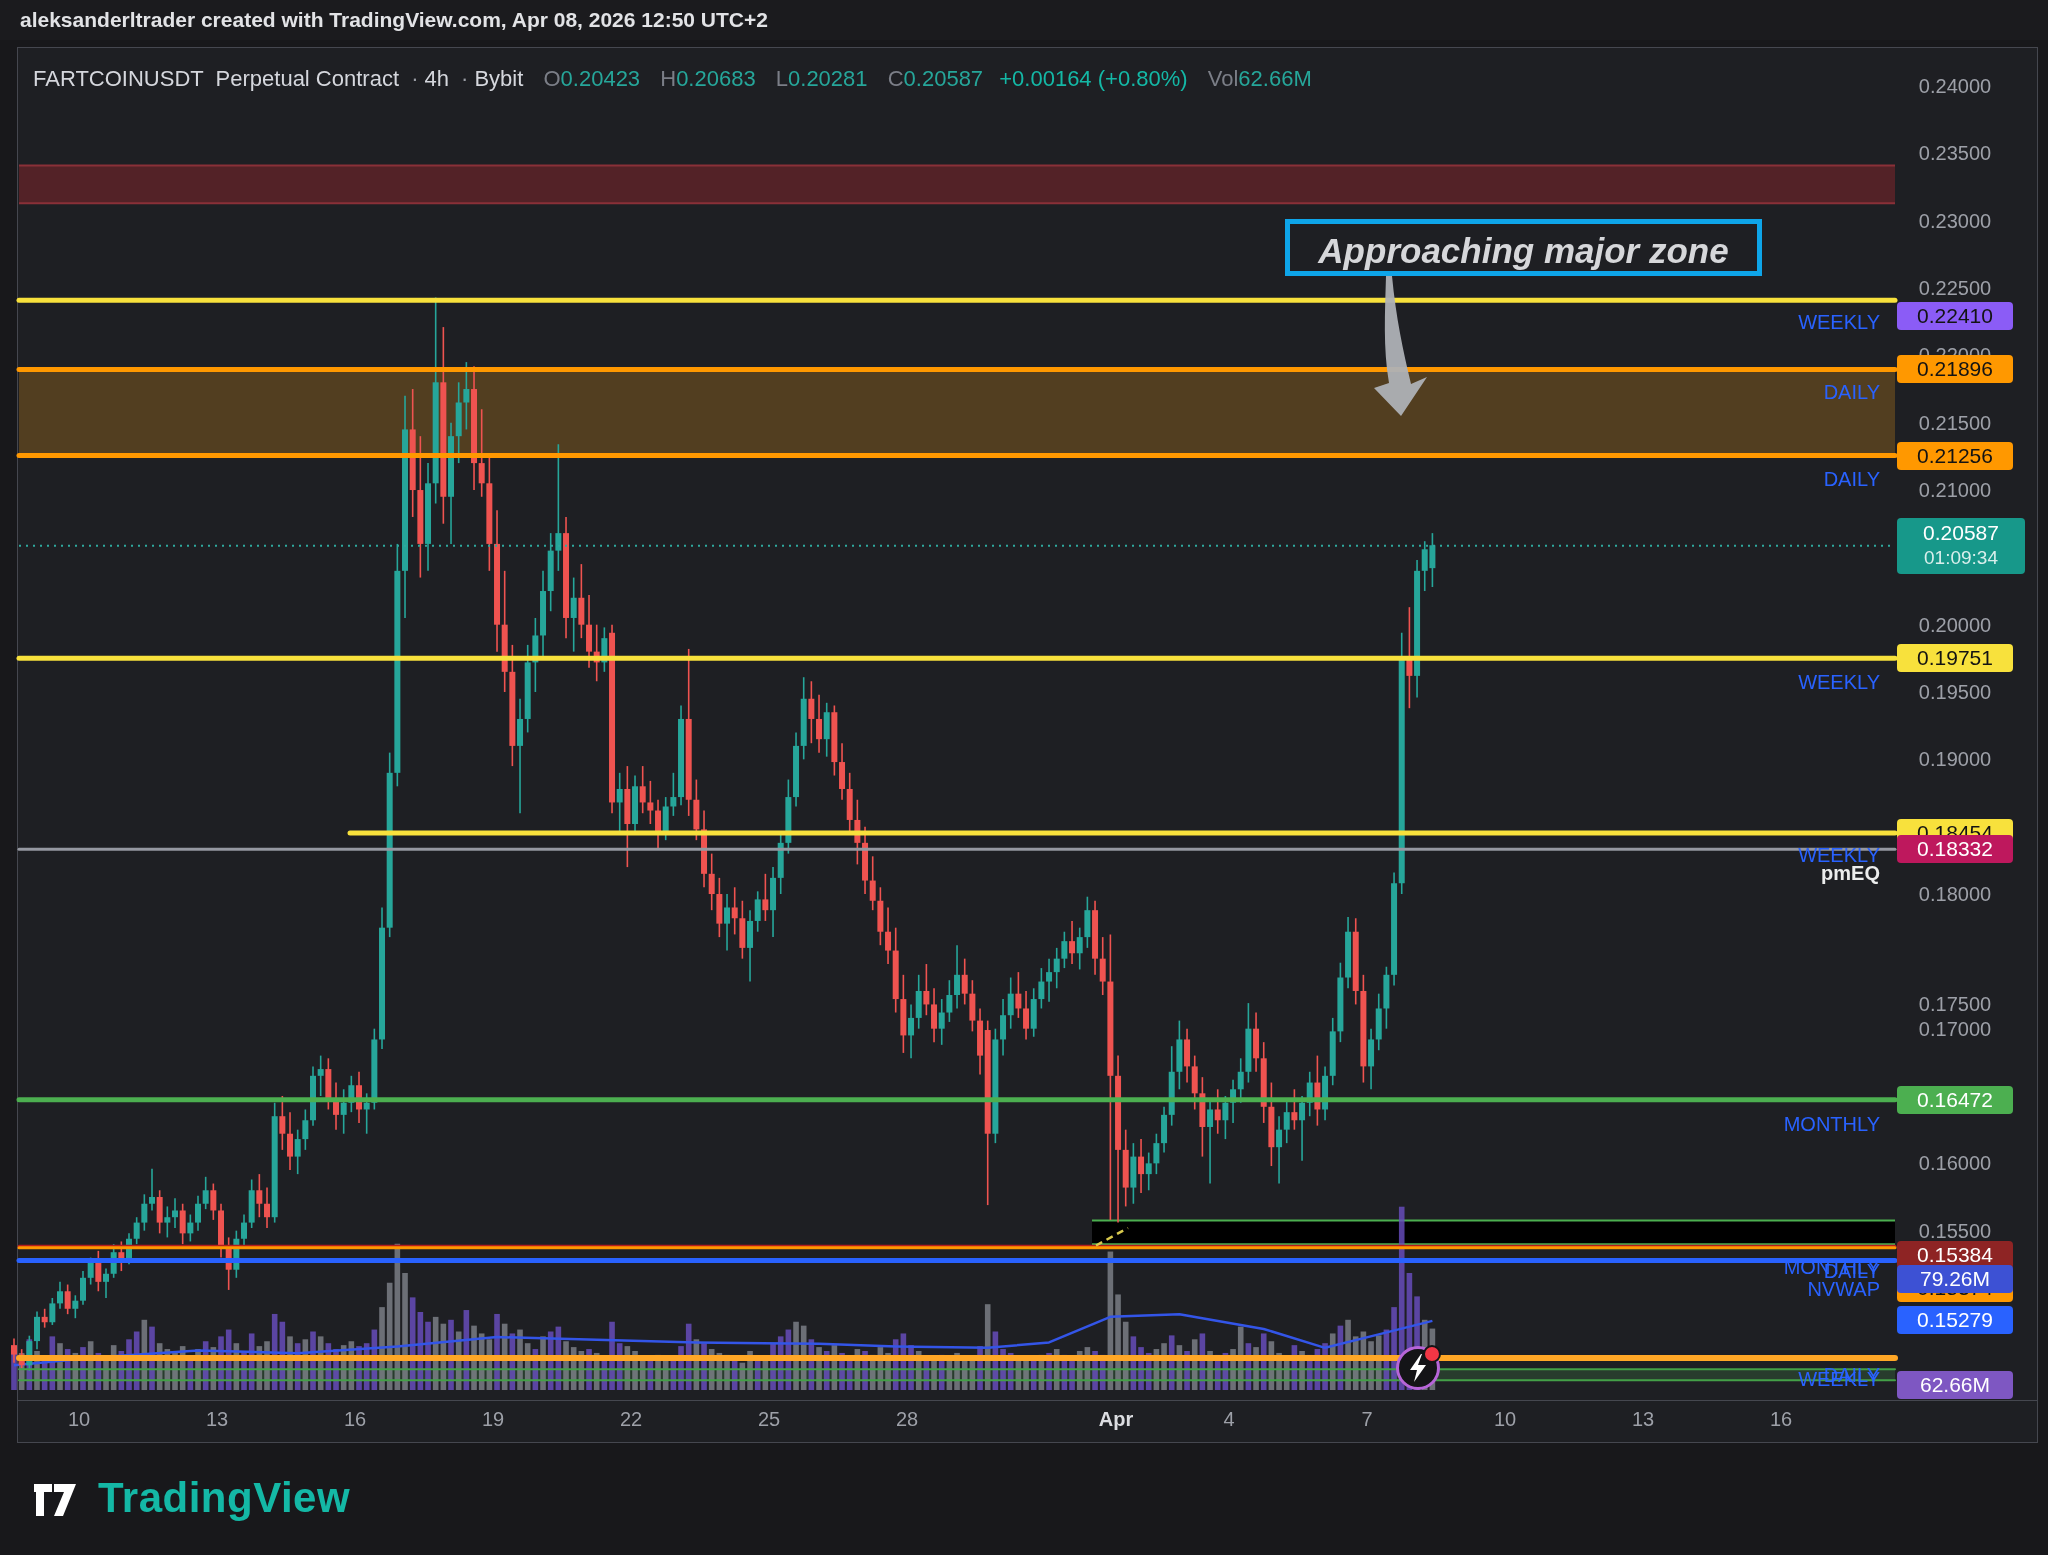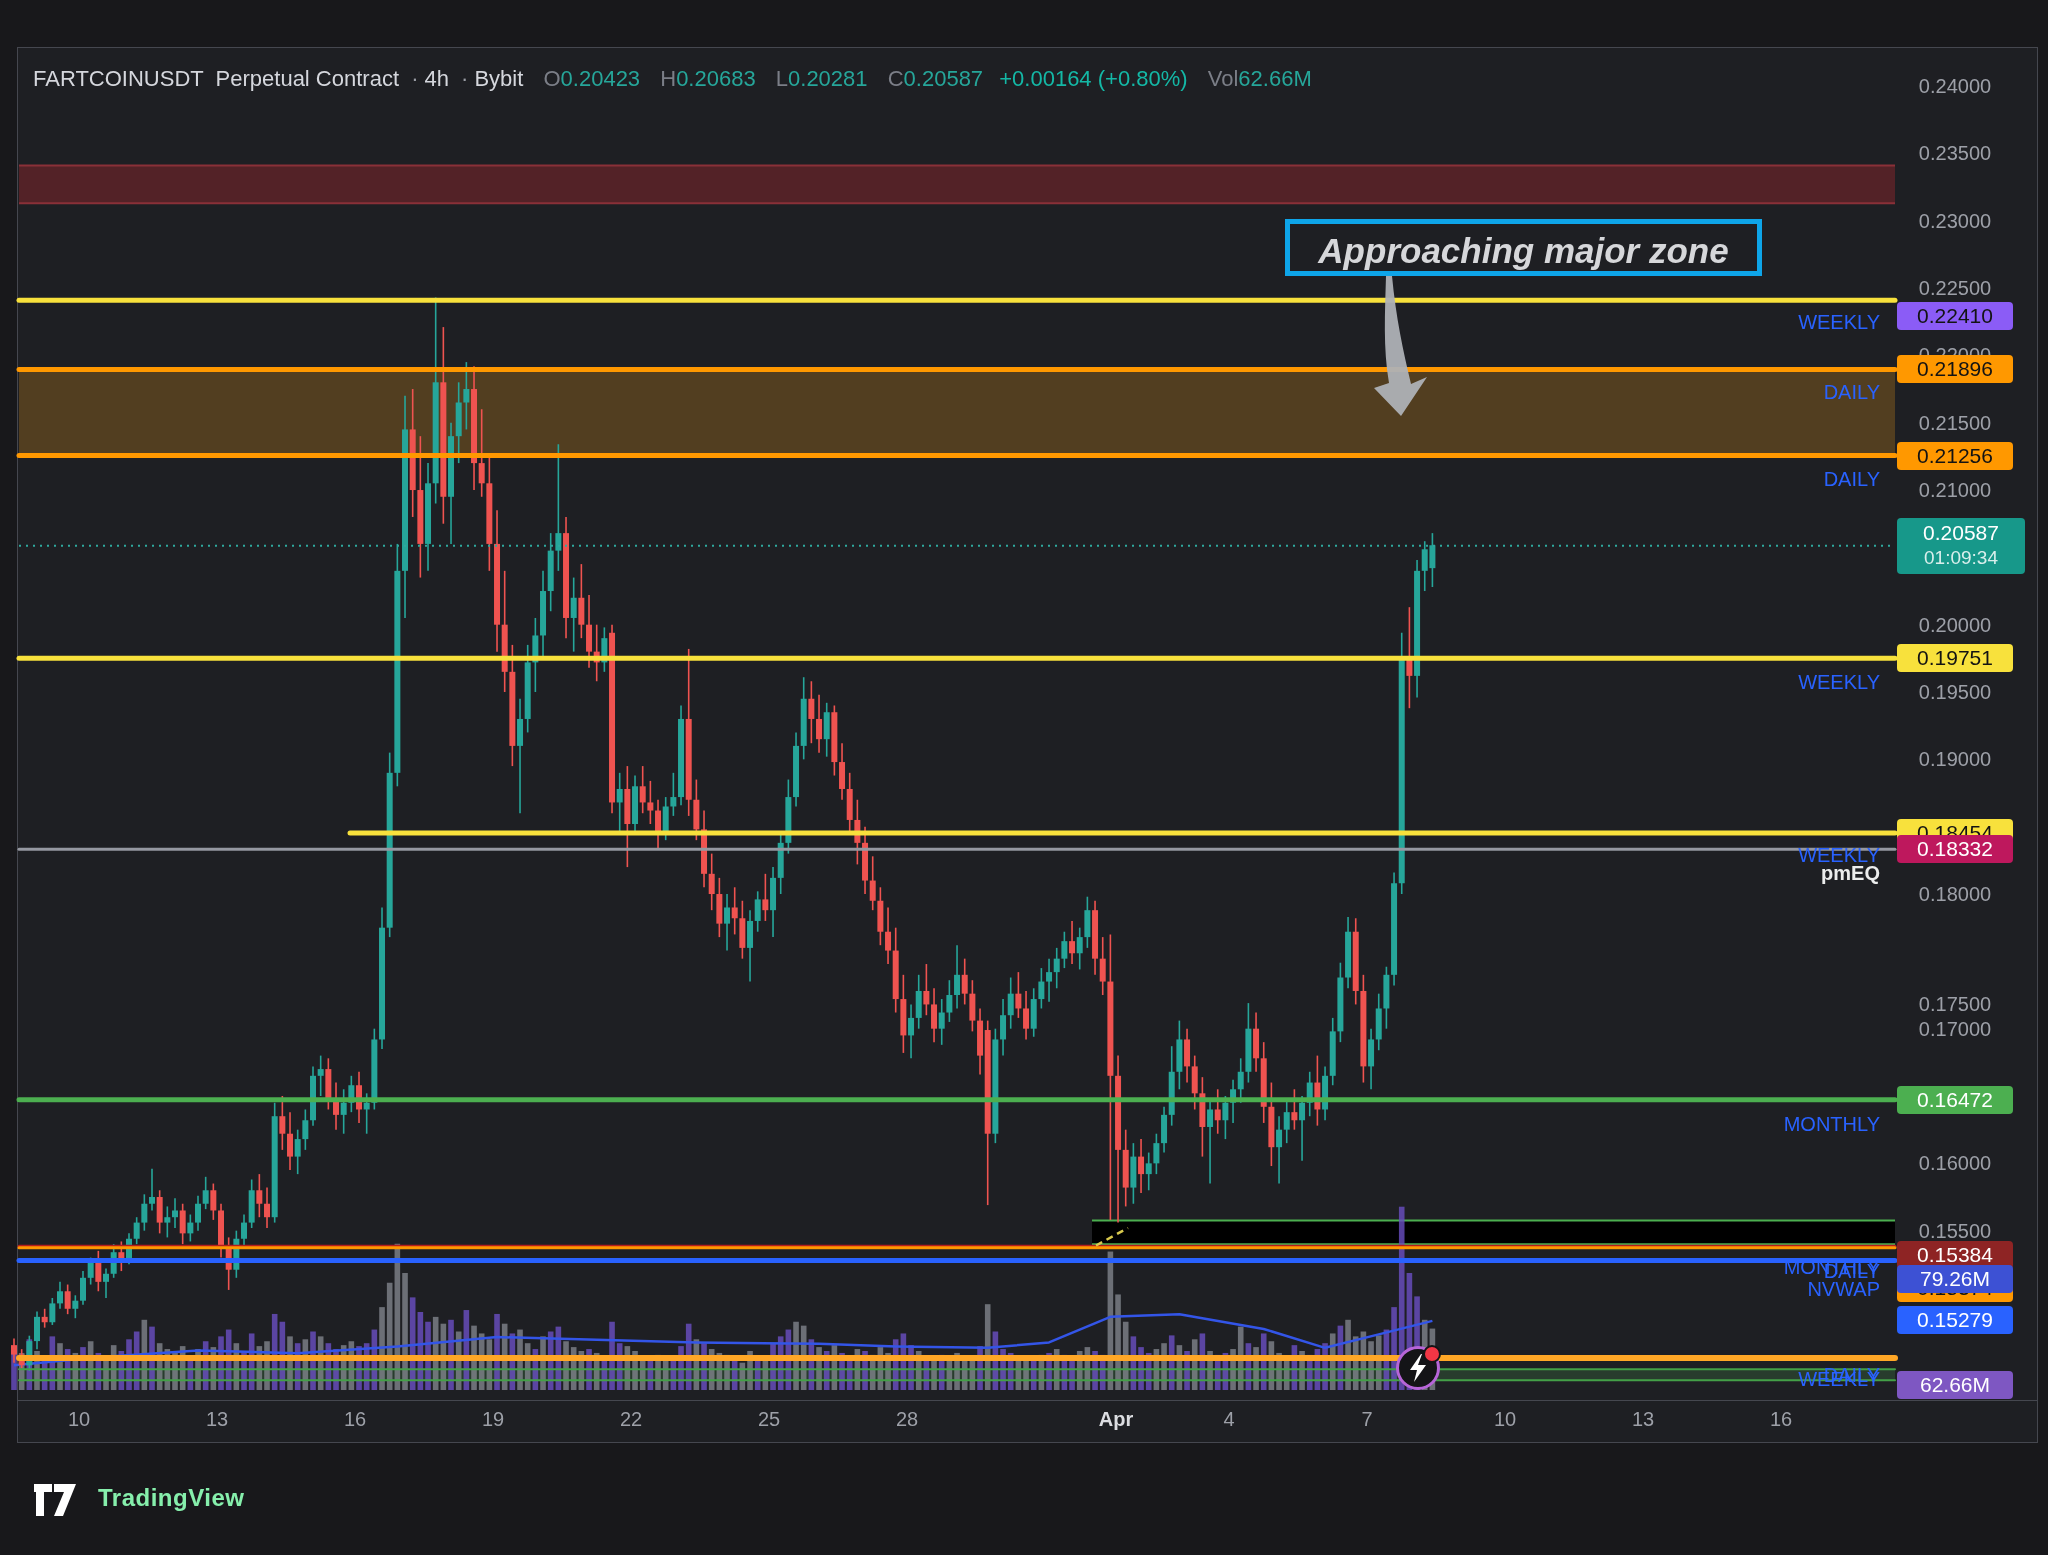--- a/index.html
+++ b/index.html
@@ -29,27 +29,30 @@
   .timelabel.major{color:#dcdde1;font-weight:bold;}
   #annotation-box{position:absolute;left:1285px;top:219px;width:477px;height:57px;border:5px solid #0ea5e9;
                   box-sizing:border-box;text-align:center;z-index:45;background:rgba(30,31,35,0.25);}
   #annotation-box span{font-size:35px;font-weight:bold;font-style:italic;color:#d6d7da;line-height:53px;}
   #bolt-icon{position:absolute;left:1396px;top:1346px;width:44px;height:44px;border:3px solid #b765d8;
              border-radius:50%;background:#141417;box-sizing:border-box;z-index:46;}
   #bolt-icon .dot{position:absolute;right:-4px;top:-4px;width:14px;height:14px;border-radius:50%;
                   background:#f23645;border:2px solid #141417;}
   #logo{position:absolute;left:30px;top:1472px;display:flex;align-items:center;z-index:40;}
   #logo .mark{margin-right:16px;}
-  #logo .word{color:#86efac;font-size:24px;font-weight:bold;letter-spacing:0.5px;text-align:center;}
+  #logo .word{color:#14b8a6;font-size:42px;font-weight:bold;letter-spacing:0.5px;text-align:center;}
   #timeaxis{position:absolute;left:17px;top:1400px;width:2021px;height:43px;border-top:1px solid #45474f;z-index:15;}
 </style>
 </head>
 <body>
 
 <div id="stage">
+  <div id="attribution">
+    <span>aleksanderltrader created with TradingView.com, Apr 08, 2026 12:50 UTC+2</span>
+  </div>
 
   <div id="frame"></div>
   <div id="timeaxis"></div>
 
   <svg id="plot" width="2048" height="1555">
       <rect x="19" y="165.50199203187253" width="1876" height="37.70517928286847" fill="rgba(158,38,46,0.42)"></rect>
       <line x1="19" x2="1895" y1="165.50199203187253" y2="165.50199203187253" stroke="#8a3038" stroke-width="2"></line>
       <line x1="19" x2="1895" y1="203.207171314741" y2="203.207171314741" stroke="#8a3038" stroke-width="2"></line>
       <rect x="19" y="369.37928286852605" width="1876" height="86.18326693227073" fill="rgba(205,135,25,0.30)"></rect>
       <rect x="1092" y="1220.5737051792826" width="803" height="23.565737051792894" fill="rgba(80,180,85,0.16), "></rect>

